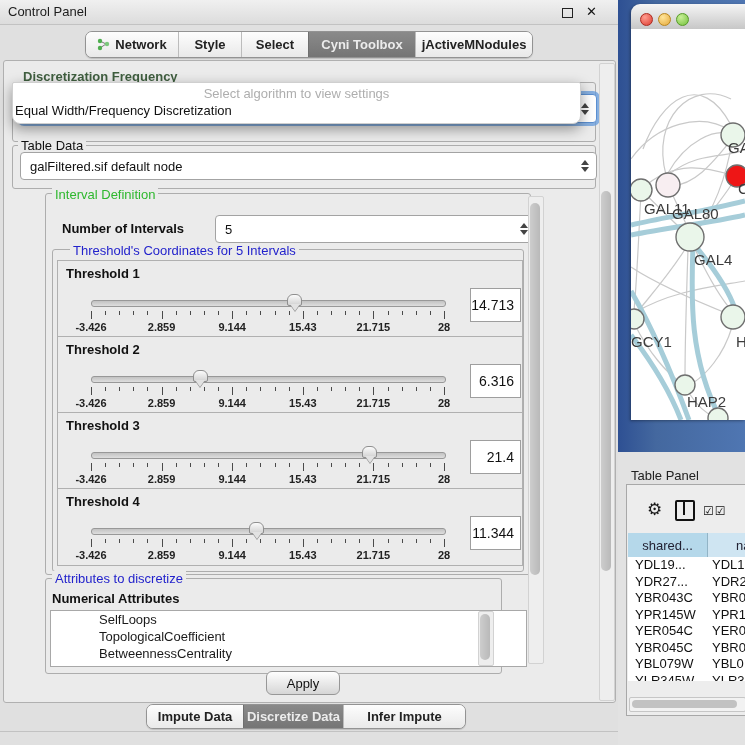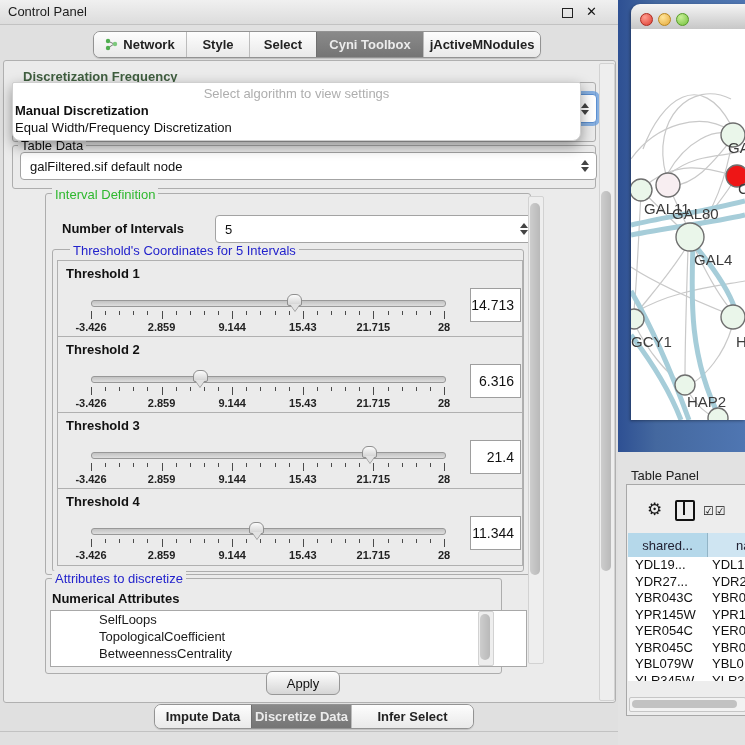--- a/index.html
+++ b/index.html
@@ -7,21 +7,21 @@
   #stage{position:relative;width:745px;height:745px;overflow:hidden;background:#e2e2e2;}
   .abs{position:absolute;}
 
   
   #control-panel{left:0;top:0;width:618px;height:745px;background:#e0e0e0;}
   #cp-titlebar{left:0;top:0;width:618px;height:24px;background:linear-gradient(#f0f0f0,#dcdcdc);border-bottom:1px solid #c2c2c2;}
   #cp-title{left:8px;top:4px;font-size:13px;color:#1c1c1c;}
   #float-ic{left:562px;top:8px;width:9px;height:8px;border:1.6px solid #222;}
   #close-ic{left:586px;top:4px;font-size:13px;font-weight:bold;color:#111;}
 
-  .seg-bar{display:flex;border:1px solid #939393;border-radius:7px;overflow:hidden;background:#f6f6f6;box-shadow:0 1px 1px rgba(0,0,0,.15);margin-left:8px;}
+  .seg-bar{display:flex;border:1px solid #939393;border-radius:7px;overflow:hidden;background:#f6f6f6;box-shadow:0 1px 1px rgba(0,0,0,.15);}
   .seg{display:flex;align-items:center;justify-content:center;gap:5px;font-size:13px;font-weight:600;color:#222;
        background:linear-gradient(#fdfdfd,#e9e9e9);border-left:1px solid #bcbcbc;white-space:nowrap;cursor:default;}
   .seg:first-child{border-left:none;}
   .seg.sel{background:linear-gradient(#8a8a8a,#757575);color:#ececec;border-left-color:#6f6f6f;}
   #top-tabs{left:85px;top:31px;height:25px;}
   #bottom-tabs{left:146px;top:704px;height:23px;}
 
   #main-panel{left:3px;top:60px;width:611px;height:641px;background:#ebebeb;border:1px solid #b0b0b0;border-radius:3px;}
 
   .group{position:absolute;border:1px solid #adadad;border-radius:3px;}
@@ -144,21 +144,20 @@
     <span class="group-title" style="left:20px;top:69px;color:#3f5e3f;font-weight:bold;">Discretization Frequency</span>
     <div class="combo focus-ring" style="left:20px;top:94px;width:566px;height:27px;">
       <span class="stepper">
           <span class="up"></span>
           <span class="dn"></span>
         </span>
     </div>
 
     <div id="algo-popup" class="abs">
       <div class="hint">Select algorithm to view settings</div>
-    <div class="item bold">Manual Discretization</div>
         <div class="item">Equal Width/Frequency Discretization</div>
       </div>
 
     <div class="group" style="left:12px;top:145px;width:582px;height:42px;"></div>
     <span class="group-title" style="left:18px;top:138px;color:#111;">Table Data</span>
     <div class="combo" style="left:20px;top:152px;width:566px;height:26px;">
       <span>galFiltered.sif default node</span>
       <span class="stepper">
           <span class="up"></span>
           <span class="dn"></span>
@@ -372,21 +371,21 @@
     <div id="apply-btn" class="abs">Apply</div>
 
     <div id="bottom-tabs" class="abs seg-bar">
         <div class="seg" style="width: 96px;">
           <span>Impute Data</span>
         </div>
         <div class="seg sel" style="width: 99px;">
           <span>Discretize Data</span>
         </div>
         <div class="seg" style="width: 121px;">
-          <span>Infer Select</span>
+          <span>Infer Impute</span>
         </div>
       </div>
     <div class="abs" style="left:0;top:731px;width:618px;height:1px;background:#c2c2c2;"></div>
   </div>
 
   <div id="desktop" class="abs">
     <div id="net-frame" class="abs">
       <div id="net-titlebar">
         <span class="tl red"></span>
         <span class="tl yellow"></span>

